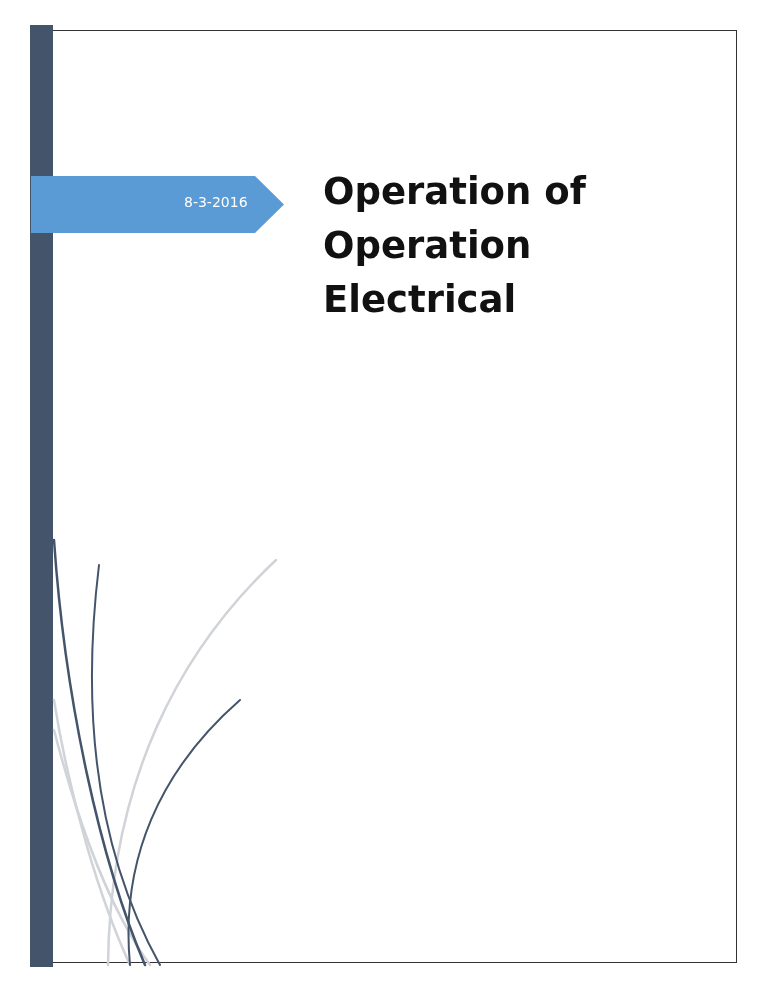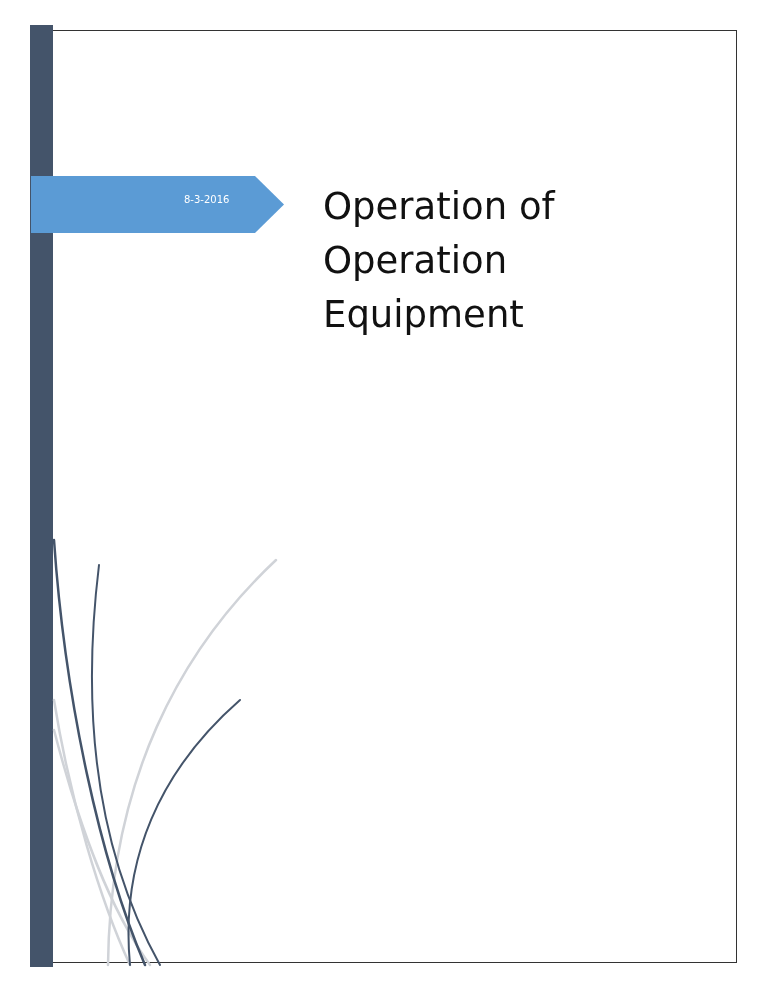--- a/index.html
+++ b/index.html
@@ -1,38 +1,38 @@
 <!DOCTYPE html>
 <html><head>
 <meta charset="utf-8">
 <style>
   html,body{margin:0;padding:0;background:#fff;}
   body{width:768px;height:994px;position:relative;overflow:hidden;font-family:"Liberation Sans",sans-serif;}
   .frame{position:absolute;left:30px;top:30px;width:707px;height:933px;border:1.5px solid #333;box-sizing:border-box;}
   .sidebar-bar{position:absolute;left:30px;top:25px;width:23px;height:942px;background:#44546a;}
   .date-banner{position:absolute;left:31px;top:176px;width:253px;height:57px;background:#5b9bd5;
     clip-path:polygon(0 0,224px 0,253px 50%,224px 100%,0 100%);}
-  .date-text{position:absolute;left:184px;top:194px;color:#fff;font-size:10px;font-family:"DejaVu Sans",sans-serif;}
-  .title{position:absolute;left:323px;top:180px;font-size:37px;line-height:54px;color:#111;font-family:"DejaVu Sans",sans-serif;font-weight:normal;}
+  .date-text{position:absolute;left:184px;top:194px;color:#fff;font-size:14px;font-family:"DejaVu Sans",sans-serif;}
+  .title{position:absolute;left:323px;top:165px;font-size:37px;line-height:54px;color:#111;font-family:"DejaVu Sans",sans-serif;font-weight:bold;}
   .title div{white-space:nowrap;}
   svg.deco{position:absolute;left:0;top:0;}
 </style>
 </head>
 <body>
 
 <div class="frame"></div>
 <div class="sidebar-bar"></div>
 
 <div class="date-banner"></div>
 <div class="date-text">8-3-2016</div>
 
 <div class="title">
   <div>Operation of</div>
   <div>Operation</div>
-  <div>Equipment</div>
+  <div>Electrical</div>
 </div>
 
 <svg class="deco" width="768" height="994">
   <g fill="none" stroke-linecap="round">
     <path d="M54 700 C 70 800, 100 900, 130 965" stroke="#d0d3d8" stroke-width="2.5"></path>
     <path d="M54 730 C 80 830, 110 910, 150 965" stroke="#d0d3d8" stroke-width="2.5"></path>
     <path d="M276 560 C 180 650, 110 780, 108 965" stroke="#d0d3d8" stroke-width="2.5"></path>
     <path d="M54 540 C 65 700, 100 860, 145 965" stroke="#44546a" stroke-width="2.5"></path>
     <path d="M99 565 C 85 680, 85 830, 160 965" stroke="#44546a" stroke-width="2"></path>
     <path d="M240 700 C 160 770, 120 860, 130 965" stroke="#44546a" stroke-width="2"></path>

